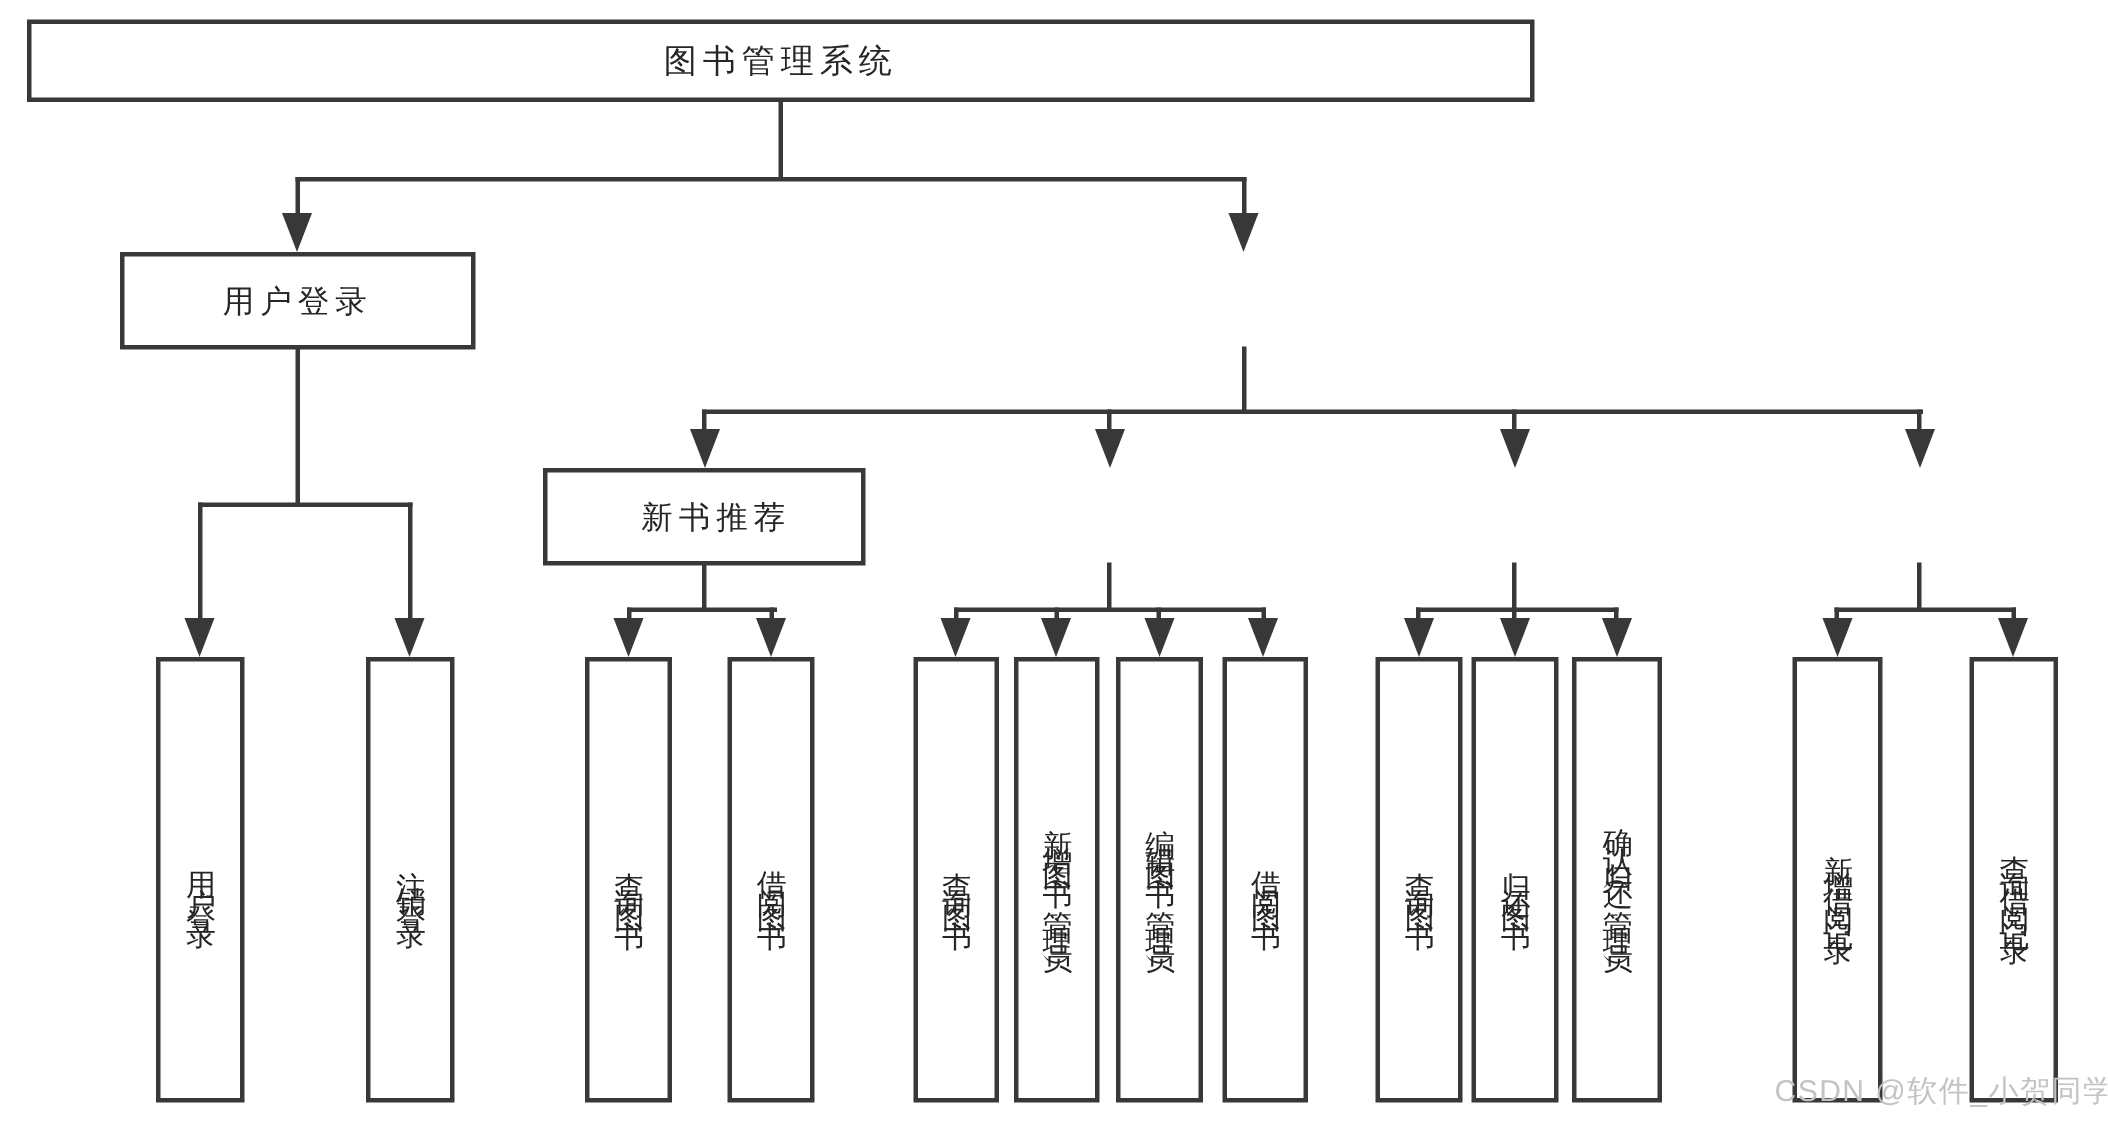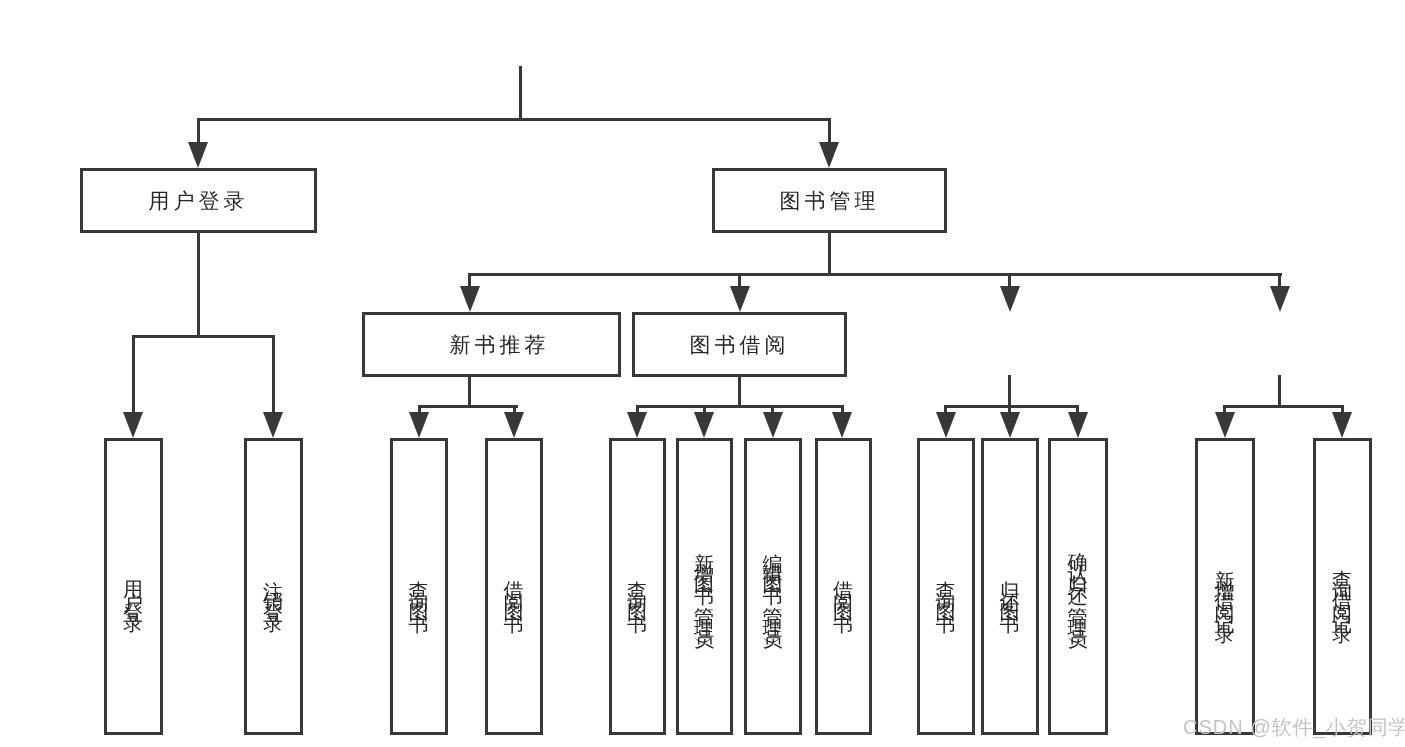--- a/index.html
+++ b/index.html
@@ -25,58 +25,55 @@
   .ar{position:absolute;width:0;height:0;border-left:10px solid transparent;
       border-right:10px solid transparent;border-top:26px solid #383838;}
   .wm{position:absolute;left:1183px;top:714px;font-size:20px;letter-spacing:1px;
       color:#c3c3c3;z-index:10;white-space:nowrap;}
 </style>
 </head>
 <body>
 
 <div id="stage">
 
+  <div class="b root" style="left:18px;top:13px;width:1005px;height:55px;">
+    <span>图书管理系统</span>
+  </div>
 
   <div class="ln" style="left:519px;top:66px;width:3px;height:54px;"></div>
   <div class="ln" style="left:197px;top:118px;width:634px;height:3px;"></div>
   <div class="ln" style="left:197px;top:118px;width:3px;height:28px;"></div>
   <div class="ar" style="left:188px;top:142px;"></div>
   <div class="ln" style="left:828px;top:118px;width:3px;height:28px;"></div>
   <div class="ar" style="left:819px;top:142px;"></div>
 
   <div class="b" style="left:80px;top:168px;width:237px;height:65px;">
     <span>用户登录</span>
-  </div>
-  <div class="b" style="left:712px;top:168px;width:235px;height:65px;">
-    <span>图书管理</span>
   </div>
 
   <div class="ln" style="left:197px;top:231px;width:3px;height:107px;"></div>
   <div class="ln" style="left:132px;top:335px;width:143px;height:3px;"></div>
   <div class="ln" style="left:132px;top:335px;width:3px;height:80px;"></div>
   <div class="ar" style="left:123px;top:412px;"></div>
   <div class="ln" style="left:272px;top:335px;width:3px;height:80px;"></div>
   <div class="ar" style="left:263px;top:412px;"></div>
 
   <div class="ln" style="left:828px;top:231px;width:3px;height:44px;"></div>
   <div class="ln" style="left:468px;top:273px;width:814px;height:3px;"></div>
   <div class="ln" style="left:468px;top:273px;width:3px;height:16px;"></div>
   <div class="ar" style="left:460px;top:286px;"></div>
   <div class="ln" style="left:738px;top:273px;width:3px;height:16px;"></div>
   <div class="ar" style="left:730px;top:286px;"></div>
   <div class="ln" style="left:1008px;top:273px;width:3px;height:16px;"></div>
   <div class="ar" style="left:1000px;top:286px;"></div>
   <div class="ln" style="left:1278px;top:273px;width:3px;height:16px;"></div>
   <div class="ar" style="left:1270px;top:286px;"></div>
 
-  <div class="b" style="left:362px;top:312px;width:259px;height:65px;padding-left:16px;">
+  <div class="b" style="left:362px;top:312px;width:215px;height:65px;padding-left:16px;">
     <span>新书推荐</span>
-  </div>
-  <div class="b" style="left:632px;top:312px;width:215px;height:65px;">
-    <span>图书借阅</span>
   </div>
 
   <div class="ln" style="left:468px;top:375px;width:3px;height:32px;"></div>
   <div class="ln" style="left:418px;top:405px;width:100px;height:3px;"></div>
   <div class="ln" style="left:418px;top:405px;width:3px;height:10px;"></div>
   <div class="ar" style="left:409px;top:412px;"></div>
   <div class="ln" style="left:513px;top:405px;width:3px;height:10px;"></div>
   <div class="ar" style="left:504px;top:412px;"></div>
 
   <div class="ln" style="left:738px;top:375px;width:3px;height:32px;"></div>

